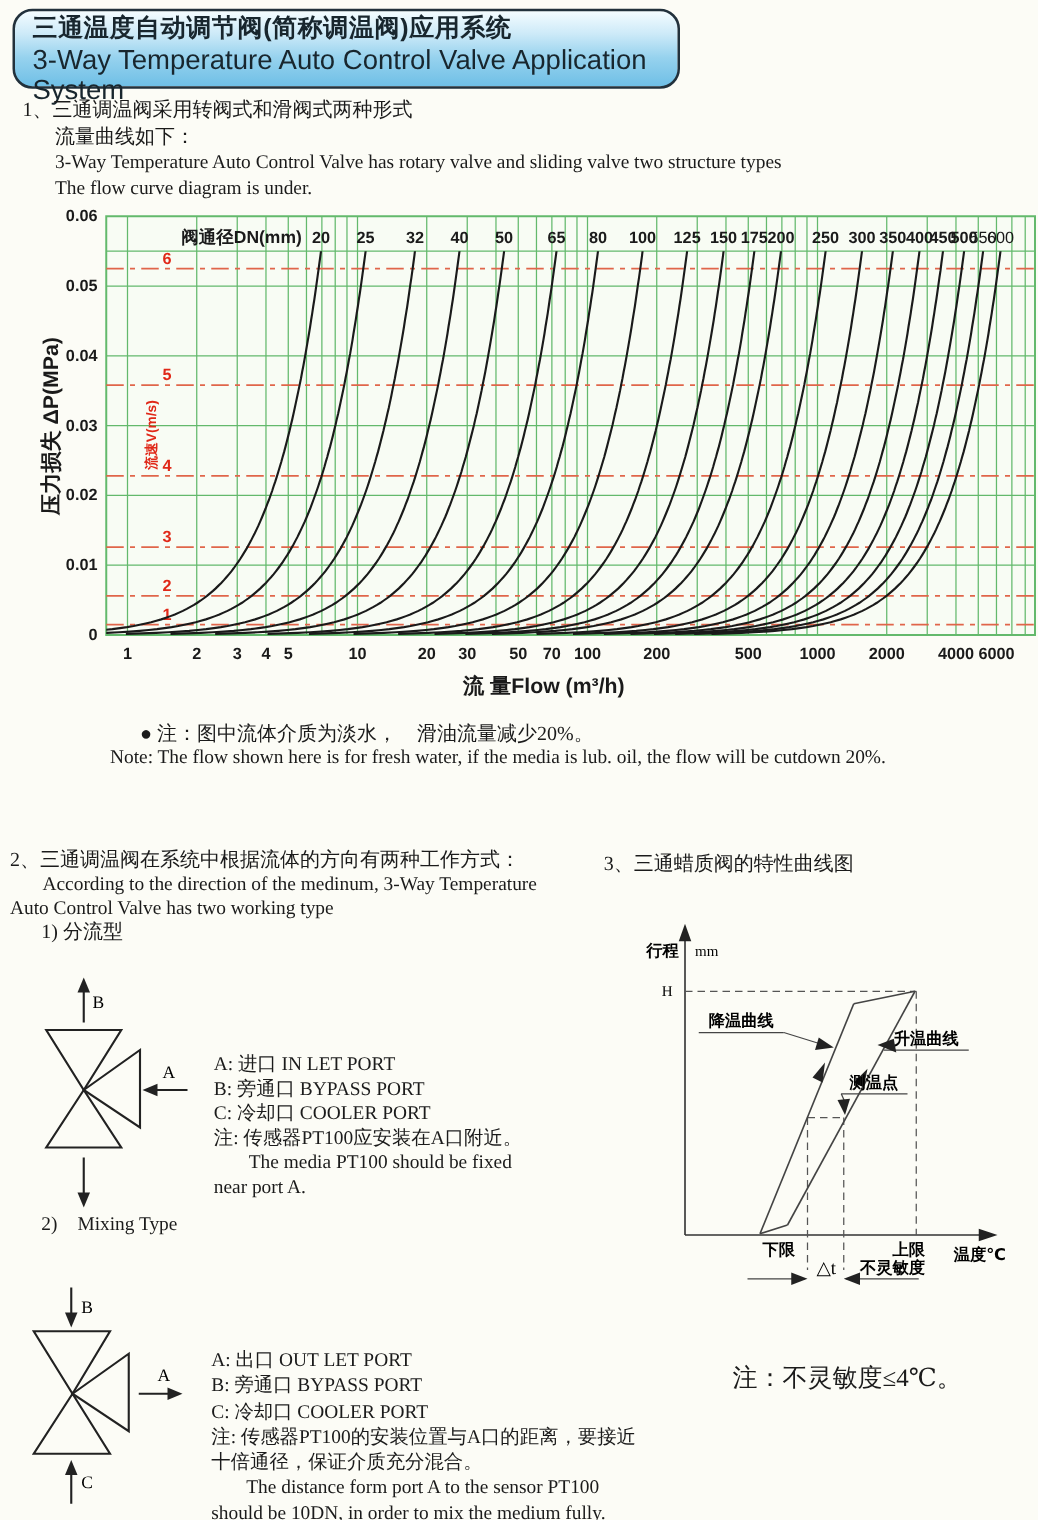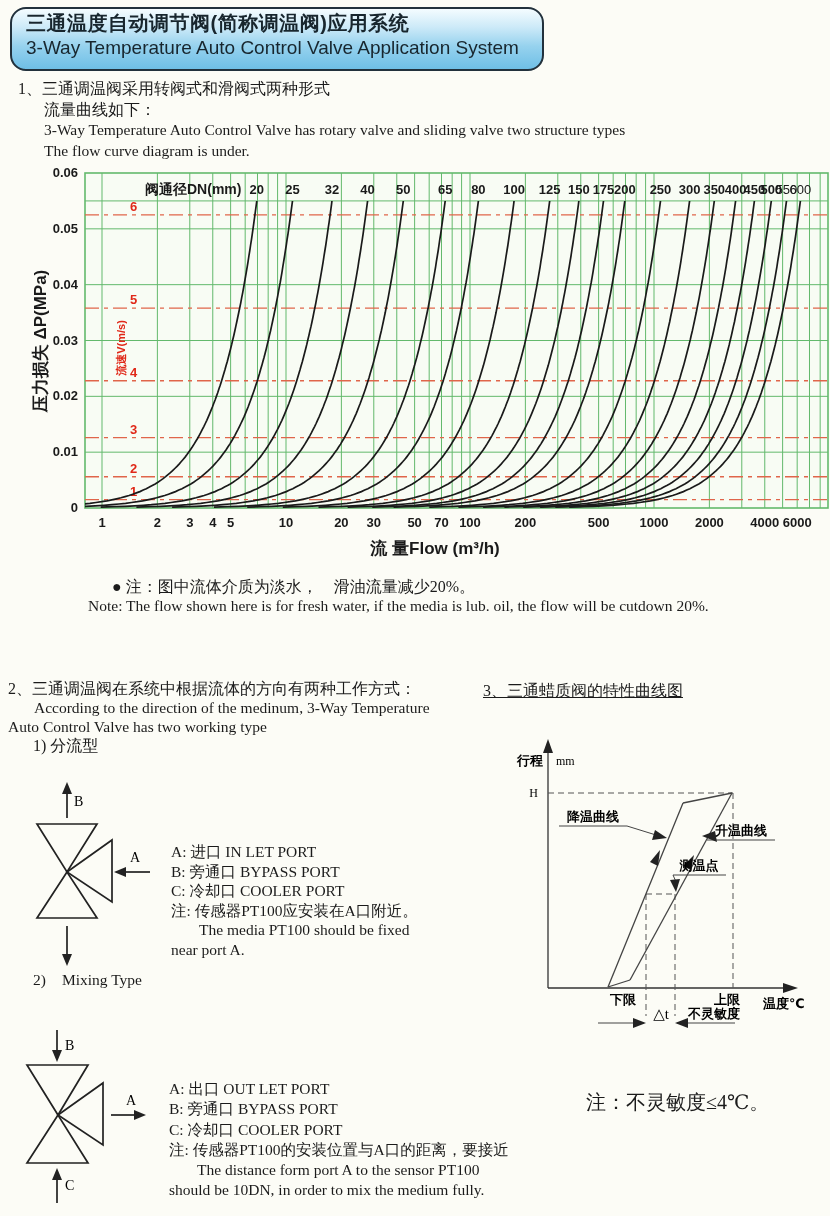--- a/index.html
+++ b/index.html
@@ -12,32 +12,32 @@
   .sans{font-family:"Liberation Sans","DejaVu Sans",sans-serif;}
 
   
   .banner{
     left:10px;top:7px;width:534px;height:64px;
     border:2px solid #22313c;border-radius:16px;
     background:linear-gradient(180deg,#f4fcff 0%,#cdeaf8 30%,#96d2ee 62%,#6fbfe6 100%);
     padding:2px 0 0 14px;box-sizing:border-box;
   }
   .banner .t1{font-size:20px;font-weight:700;color:#18262e;line-height:25px;letter-spacing:.5px;}
-  .banner .t2{font-size:19px;font-weight:500;color:#18262e;line-height:24px;}
+  .banner .t2{font-size:22px;font-weight:500;color:#18262e;line-height:24px;}
 
   
   .tline{white-space:pre;}
   .sec1{left:18px;top:79px;width:620px;font-size:16px;line-height:20.5px;}
   .sec1 .en{font-size:15.5px;}
   .ind22{padding-left:26px;}
   .note1{left:112px;top:577px;font-size:16px;}
   .note2{left:88px;top:597px;font-size:15.5px;}
   .sec2{left:8px;top:679px;width:480px;font-size:16px;line-height:19px;}
   .sec2 .en{font-size:15.5px;}
-  .sec3h{left:483px;top:681px;font-size:16px;text-decoration:underline;}
+  .sec3h{left:483px;top:681px;font-size:16px;}
   .mixrow{left:33px;top:971px;font-size:15.5px;}
   .mixrow .gap{margin-left:16px;}
   .ports{font-size:15.5px;line-height:19.5px;width:360px;}
   .ports1{left:171px;top:842px;}
   .ports2{left:169px;top:1079px;line-height:20.3px;}
   .ind28{padding-left:28px;}
   .noteBR{left:586px;top:1089px;font-size:20px;}
 
   svg text{font-family:"Liberation Sans","DejaVu Sans",sans-serif;}
   svg .seriftxt{font-family:"Liberation Serif","DejaVu Serif",serif;}
@@ -262,20 +262,21 @@
   <text x="114" y="77" font-size="14" class="seriftxt">A</text>
   <text x="53" y="162" font-size="14" class="seriftxt">C</text>
 </svg>
 </div>
 
 <div class="abs ports ports2">
   <div class="tline">A: 出口 OUT LET PORT</div>
   <div class="tline">B: 旁通口 BYPASS PORT</div>
   <div class="tline">C: 冷却口 COOLER PORT</div>
   <div class="tline">注: 传感器PT100的安装位置与A口的距离，要接近</div>
+  <div class="tline">十倍通径，保证介质充分混合。</div>
   <div class="tline ind28">The distance form port A to the sensor PT100</div>
   <div class="tline">should be 10DN, in order to mix the medium fully.</div>
 </div>
 
 <div class="abs" style="left:480px;top:738px;">
 <svg width="350" height="312" viewBox="0 0 350 312">
 
   <line x1="68" y1="6" x2="68" y2="250" stroke="#333" stroke-width="1.3"></line>
   <line x1="68" y1="250" x2="308" y2="250" stroke="#333" stroke-width="1.3"></line>
   <path d="M68 1 L63 15 H73 Z" fill="#222"></path>

